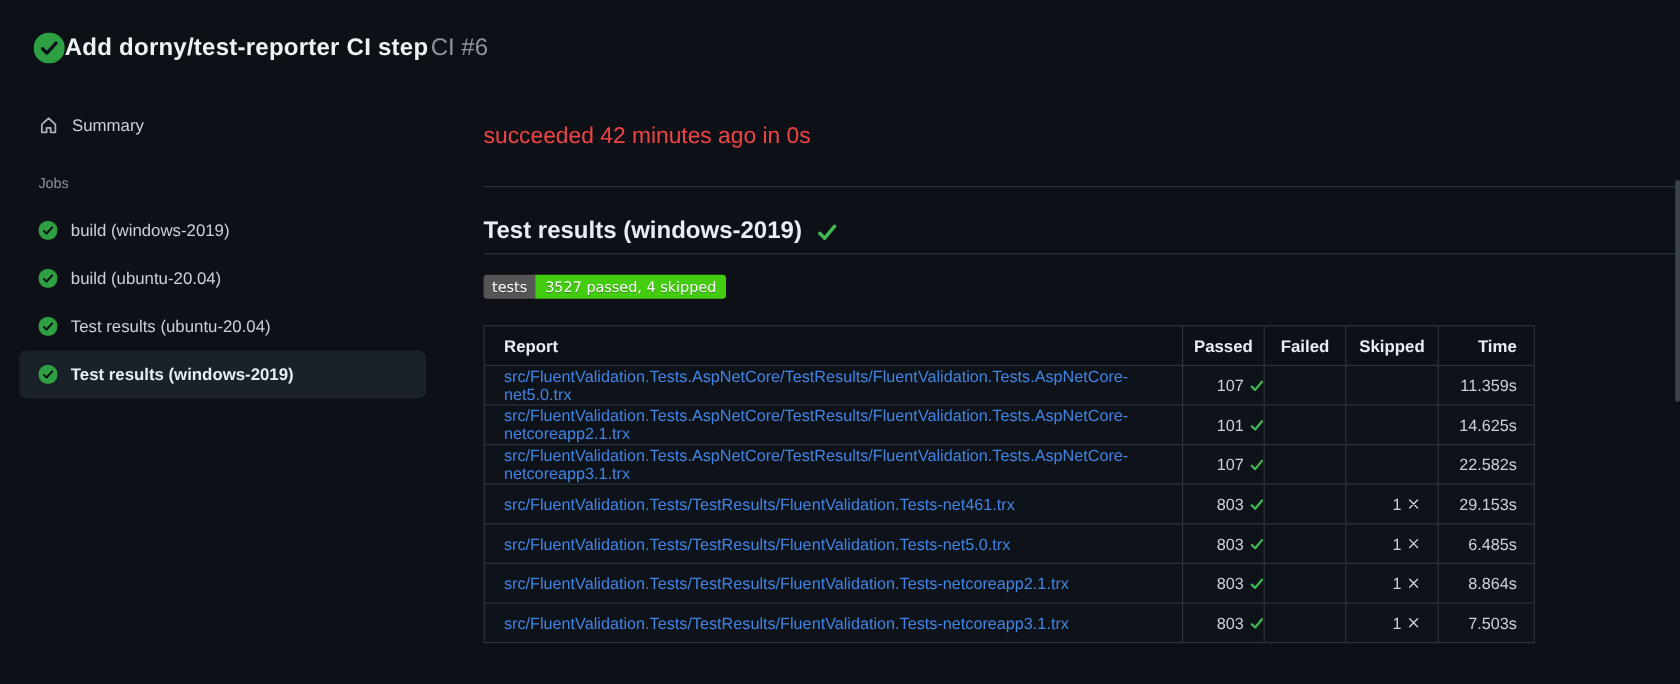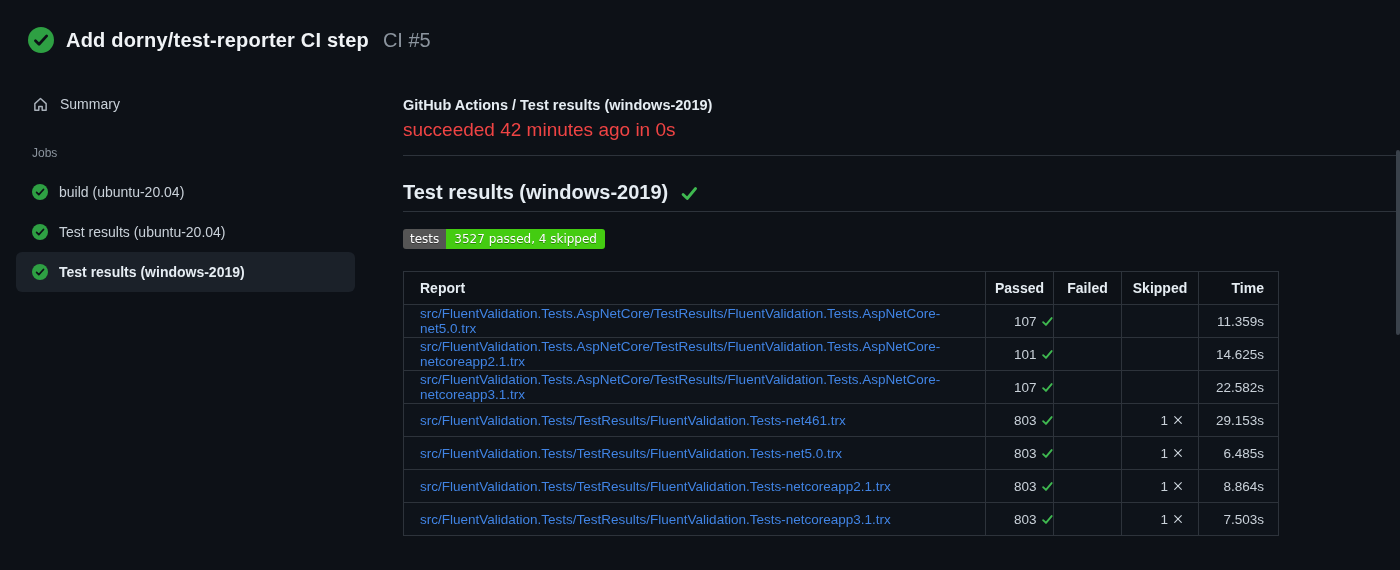--- a/index.html
+++ b/index.html
@@ -3,21 +3,21 @@
 <meta charset="utf-8">
 <style>
   html,body { margin:0; padding:0; }
   body {
     width:1400px; height:570px; position:relative; overflow:hidden;
     background:#0d1117;
     font-family:"Liberation Sans", sans-serif;
     -webkit-font-smoothing:antialiased;
   }
   
-  .run-header { position:absolute; top:27px; left:28px; display:flex; align-items:center; gap:12px; }
+  .run-header { position:absolute; top:27px; left:28px; display:flex; align-items:center; }
   .icon26 { width:26px; height:26px; display:inline-flex; }
   .icon26 svg { width:26px; height:26px; }
   .run-title { font-size:20px; font-weight:700; color:#f0f3f6; letter-spacing:.2px; }
   .run-number { font-size:20px; font-weight:400; color:#8b949e; margin-left:2px; }
 
   
   .sidebar { position:absolute; top:0; left:0; width:400px; height:570px; }
   .summary-item {
     position:absolute; top:86px; left:16px; width:339px; height:36px;
     display:flex; align-items:center; gap:11px; padding:0 16px; box-sizing:border-box;
@@ -88,34 +88,43 @@
 <body>
 
 <div class="run-header">
   <span class="icon26">
     <svg viewBox="0 0 16 16">
         <circle cx="8" cy="8" r="8" fill="#2ea043"></circle>
         <path d="M4.6 8.4l2.2 2.2 4.7-5.1" fill="none" stroke="#0d1117" stroke-width="1.7" stroke-linecap="round" stroke-linejoin="round"></path>
       </svg>
   </span>
   <span class="run-title">Add dorny/test-reporter CI step</span>
-  <span class="run-number">CI #5</span>
+  <span class="run-number">CI #6</span>
 </div>
 
 <div class="sidebar">
   <div class="summary-item">
     <span class="icon17">
       <svg viewBox="0 0 16 16" fill="none" stroke="#a8b0b9" stroke-width="1.4" stroke-linejoin="round">
           <path d="M2.7 7.2L8 2.4l5.3 4.8v6.3H9.6V9.9H6.4v3.6H2.7z"></path>
         </svg>
     </span>
     <span>Summary</span>
   </div>
   <div class="jobs-label">Jobs</div>
   <div class="jobs-list">
+      <div class="job-item">
+        <span class="icon16">
+          <svg viewBox="0 0 16 16">
+            <circle cx="8" cy="8" r="8" fill="#2ea043"></circle>
+            <path d="M4.6 8.4l2.2 2.2 4.7-5.1" fill="none" stroke="#0d1117" stroke-width="1.7" stroke-linecap="round" stroke-linejoin="round"></path>
+          </svg>
+        </span>
+        <span>build (windows-2019)</span>
+      </div>
       <div class="job-item">
         <span class="icon16">
           <svg viewBox="0 0 16 16">
             <circle cx="8" cy="8" r="8" fill="#2ea043"></circle>
             <path d="M4.6 8.4l2.2 2.2 4.7-5.1" fill="none" stroke="#0d1117" stroke-width="1.7" stroke-linecap="round" stroke-linejoin="round"></path>
           </svg>
         </span>
         <span>build (ubuntu-20.04)</span>
       </div>
       <div class="job-item">
@@ -134,21 +143,20 @@
             <path d="M4.6 8.4l2.2 2.2 4.7-5.1" fill="none" stroke="#0d1117" stroke-width="1.7" stroke-linecap="round" stroke-linejoin="round"></path>
           </svg>
         </span>
         <span>Test results (windows-2019)</span>
       </div>
     </div>
 </div>
 
 <div class="main">
   <div class="check-header">
-    <div class="check-title">GitHub Actions / Test results (windows-2019)</div>
     <div class="check-status">succeeded 42 minutes ago in 0s</div>
   </div>
   <div class="divider one"></div>
 
   <div class="section-heading-row">
     <span class="section-heading">Test results (windows-2019)</span>
     <span class="icon19">
       <svg viewBox="0 0 16 16" fill="none" stroke="#3fb950" stroke-width="2.4" stroke-linecap="round" stroke-linejoin="round">
           <path d="M2.6 8.8l3.5 3.4 7-8.4"></path>
         </svg>

